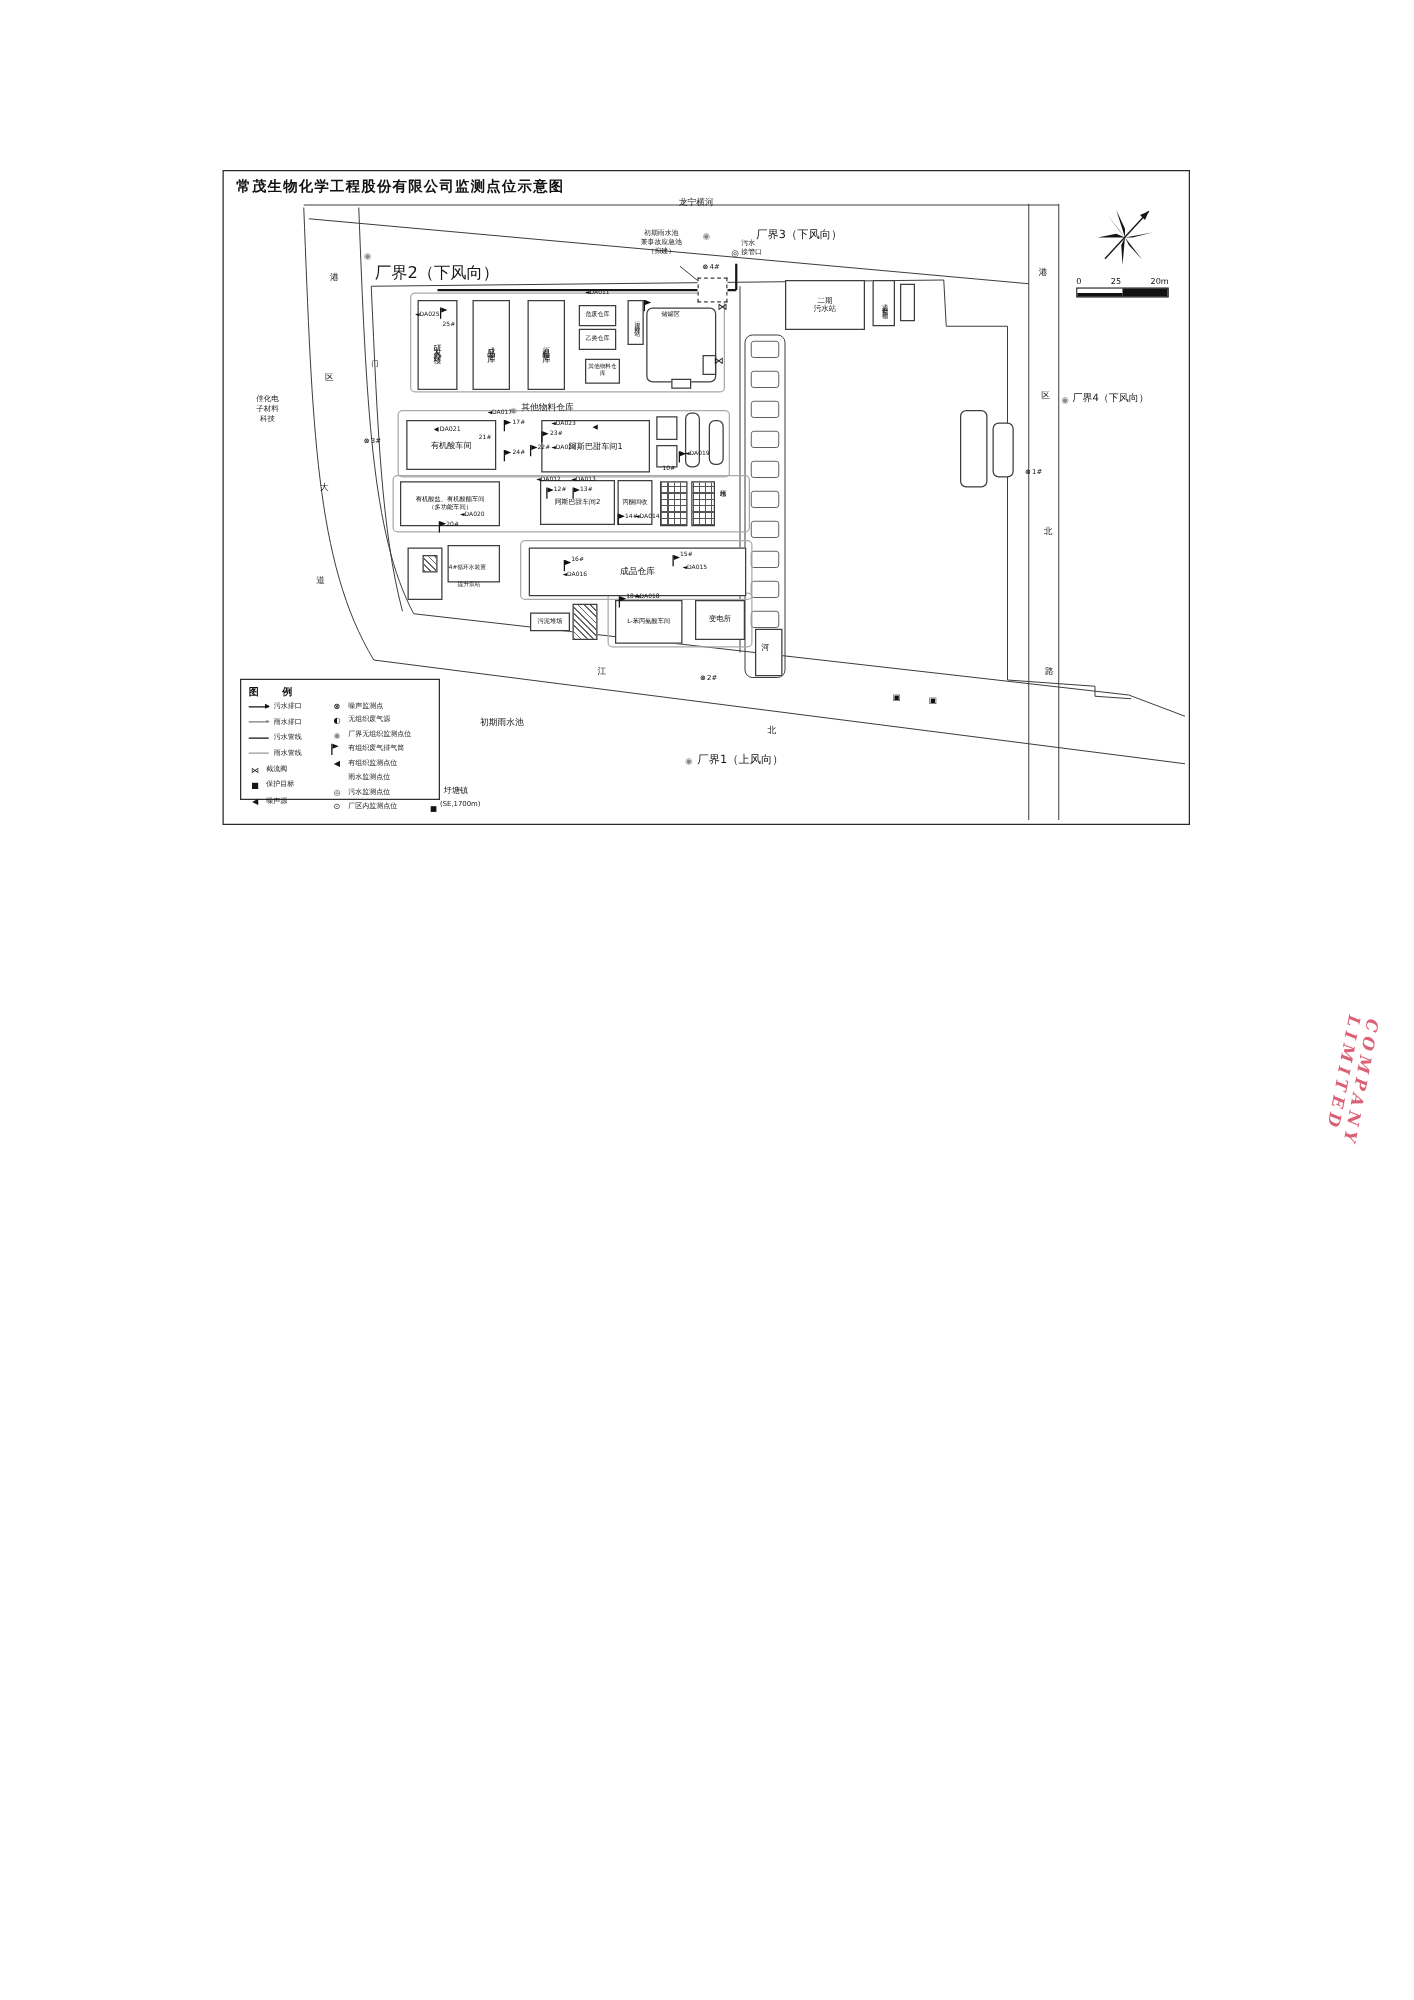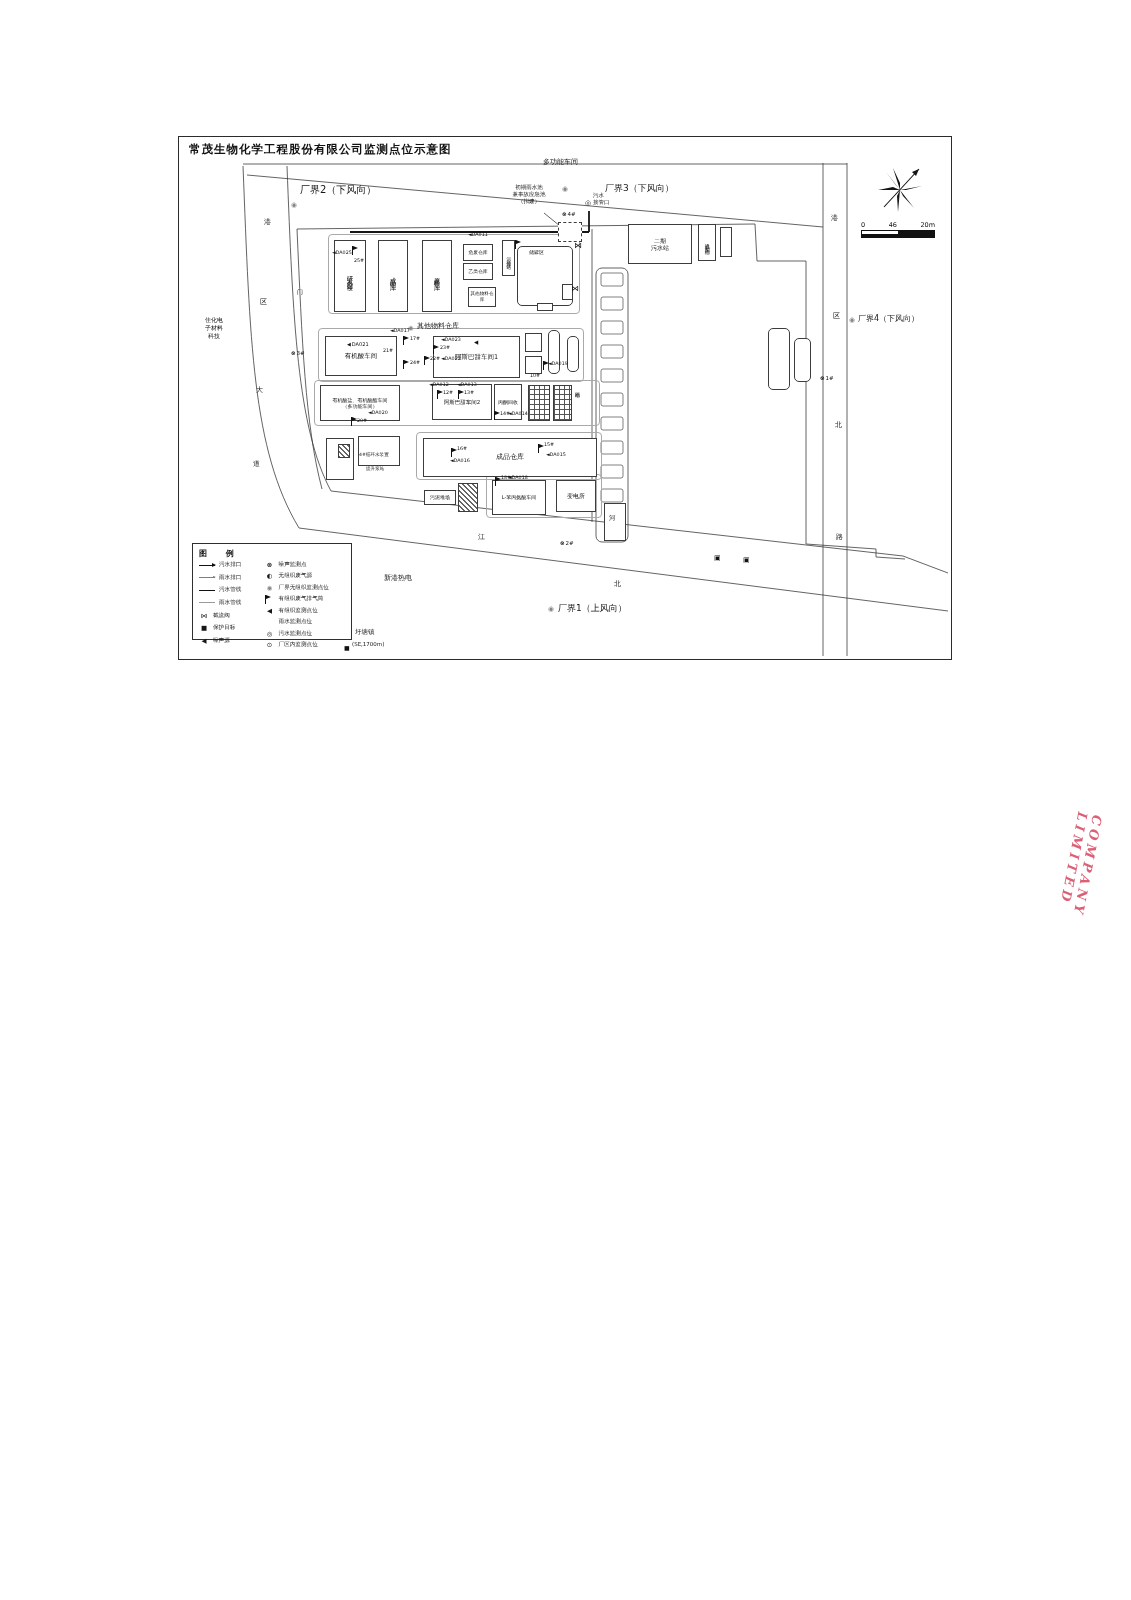--- a/index.html
+++ b/index.html
@@ -381,35 +381,35 @@
         <span class="txt">◄DA018</span>
       </div>
       <div class="mk" style="position: absolute; left: 548px; top: 362px; font-size: 4.8px;">
         <span class="txt">◄DA019</span>
       </div>
       <div class="mk" style="position: absolute; left: 530px; top: 374px; font-size: 4.8px;">
         <span class="txt">10#</span>
       </div>
     </div>
   <div>
-      <div class="lbl" style="position: absolute; left: 543px; top: 158px; font-size: 7px;"><span class="txt">多功能车间</span></div>
-      <div class="lbl" style="position: absolute; left: 300px; top: 183px; font-size: 10px;"><span class="txt">厂界2（下风向）</span></div>
+      <div class="lbl" style="position: absolute; left: 543px; top: 158px; font-size: 7px;"><span class="txt">龙宁横河</span></div>
+      <div class="lbl" style="position: absolute; left: 300px; top: 211px; font-size: 13px;"><span class="txt">厂界2（下风向）</span></div>
       <div class="lbl" style="position: absolute; left: 605px; top: 183px; font-size: 9px;"><span class="txt">厂界3（下风向）</span></div>
       <div class="lbl" style="position: absolute; left: 858px; top: 314px; font-size: 8px;"><span class="txt">厂界4（下风向）</span></div>
       <div class="lbl" style="position: absolute; left: 558px; top: 603px; font-size: 9px;"><span class="txt">厂界1（上风向）</span></div>
       <div class="lbl ctr" style="position: absolute; left: 500px; top: 184px; width: 58px; font-size: 5.5px;"><span class="txt">初期雨水池
 兼事故应急池
 （拟建）</span></div>
       <div class="lbl" style="position: absolute; left: 593px; top: 192px; font-size: 5.5px;"><span class="txt">污水
 接管口</span></div>
       <div class="lbl" style="position: absolute; left: 417px; top: 322px; font-size: 7px;"><span class="txt">其他物料仓库</span></div>
       <div class="lbl ctr" style="position: absolute; left: 196px; top: 316px; width: 36px; font-size: 6px;"><span class="txt">佳化电
 子材料
 科技</span></div>
-      <div class="lbl" style="position: absolute; left: 384px; top: 574px; font-size: 7px;"><span class="txt">新港热电</span></div>
+      <div class="lbl" style="position: absolute; left: 384px; top: 574px; font-size: 7px;"><span class="txt">初期雨水池</span></div>
       <div class="lbl" style="position: absolute; left: 355px; top: 628px; font-size: 6.5px;"><span class="txt">圩塘镇</span></div>
       <div class="lbl" style="position: absolute; left: 352px; top: 641px; font-size: 5.5px;"><span class="txt">(SE,1700m)</span></div>
       <div class="lbl" style="position: absolute; left: 264px; top: 218px; font-size: 7px;"><span class="txt">港</span></div>
       <div class="lbl" style="position: absolute; left: 260px; top: 298px; font-size: 7px;"><span class="txt">区</span></div>
       <div class="lbl" style="position: absolute; left: 256px; top: 386px; font-size: 7px;"><span class="txt">大</span></div>
       <div class="lbl" style="position: absolute; left: 253px; top: 460px; font-size: 7px;"><span class="txt">道</span></div>
       <div class="lbl" style="position: absolute; left: 831px; top: 214px; font-size: 7px;"><span class="txt">港</span></div>
       <div class="lbl" style="position: absolute; left: 833px; top: 312px; font-size: 7px;"><span class="txt">区</span></div>
       <div class="lbl" style="position: absolute; left: 835px; top: 421px; font-size: 7px;"><span class="txt">北</span></div>
       <div class="lbl" style="position: absolute; left: 836px; top: 533px; font-size: 7px;"><span class="txt">路</span></div>
@@ -489,21 +489,21 @@
             <span class="glyph inplant">⊙</span>
             <span class="txt">厂区内监测点位</span>
           </div>
         </div>
     </div>
   </div>
 
   <div class="scalebar">
     <div class="nums">
       <span>0</span>
-      <span>46</span>
+      <span>25</span>
       <span>20m</span>
     </div>
     <div class="bar">
       <span class="seg1"></span>
       <span class="seg2"></span>
     </div>
   </div>
 
   <div class="stamp">
     <span class="txt">COMPANY LIMITED</span>

